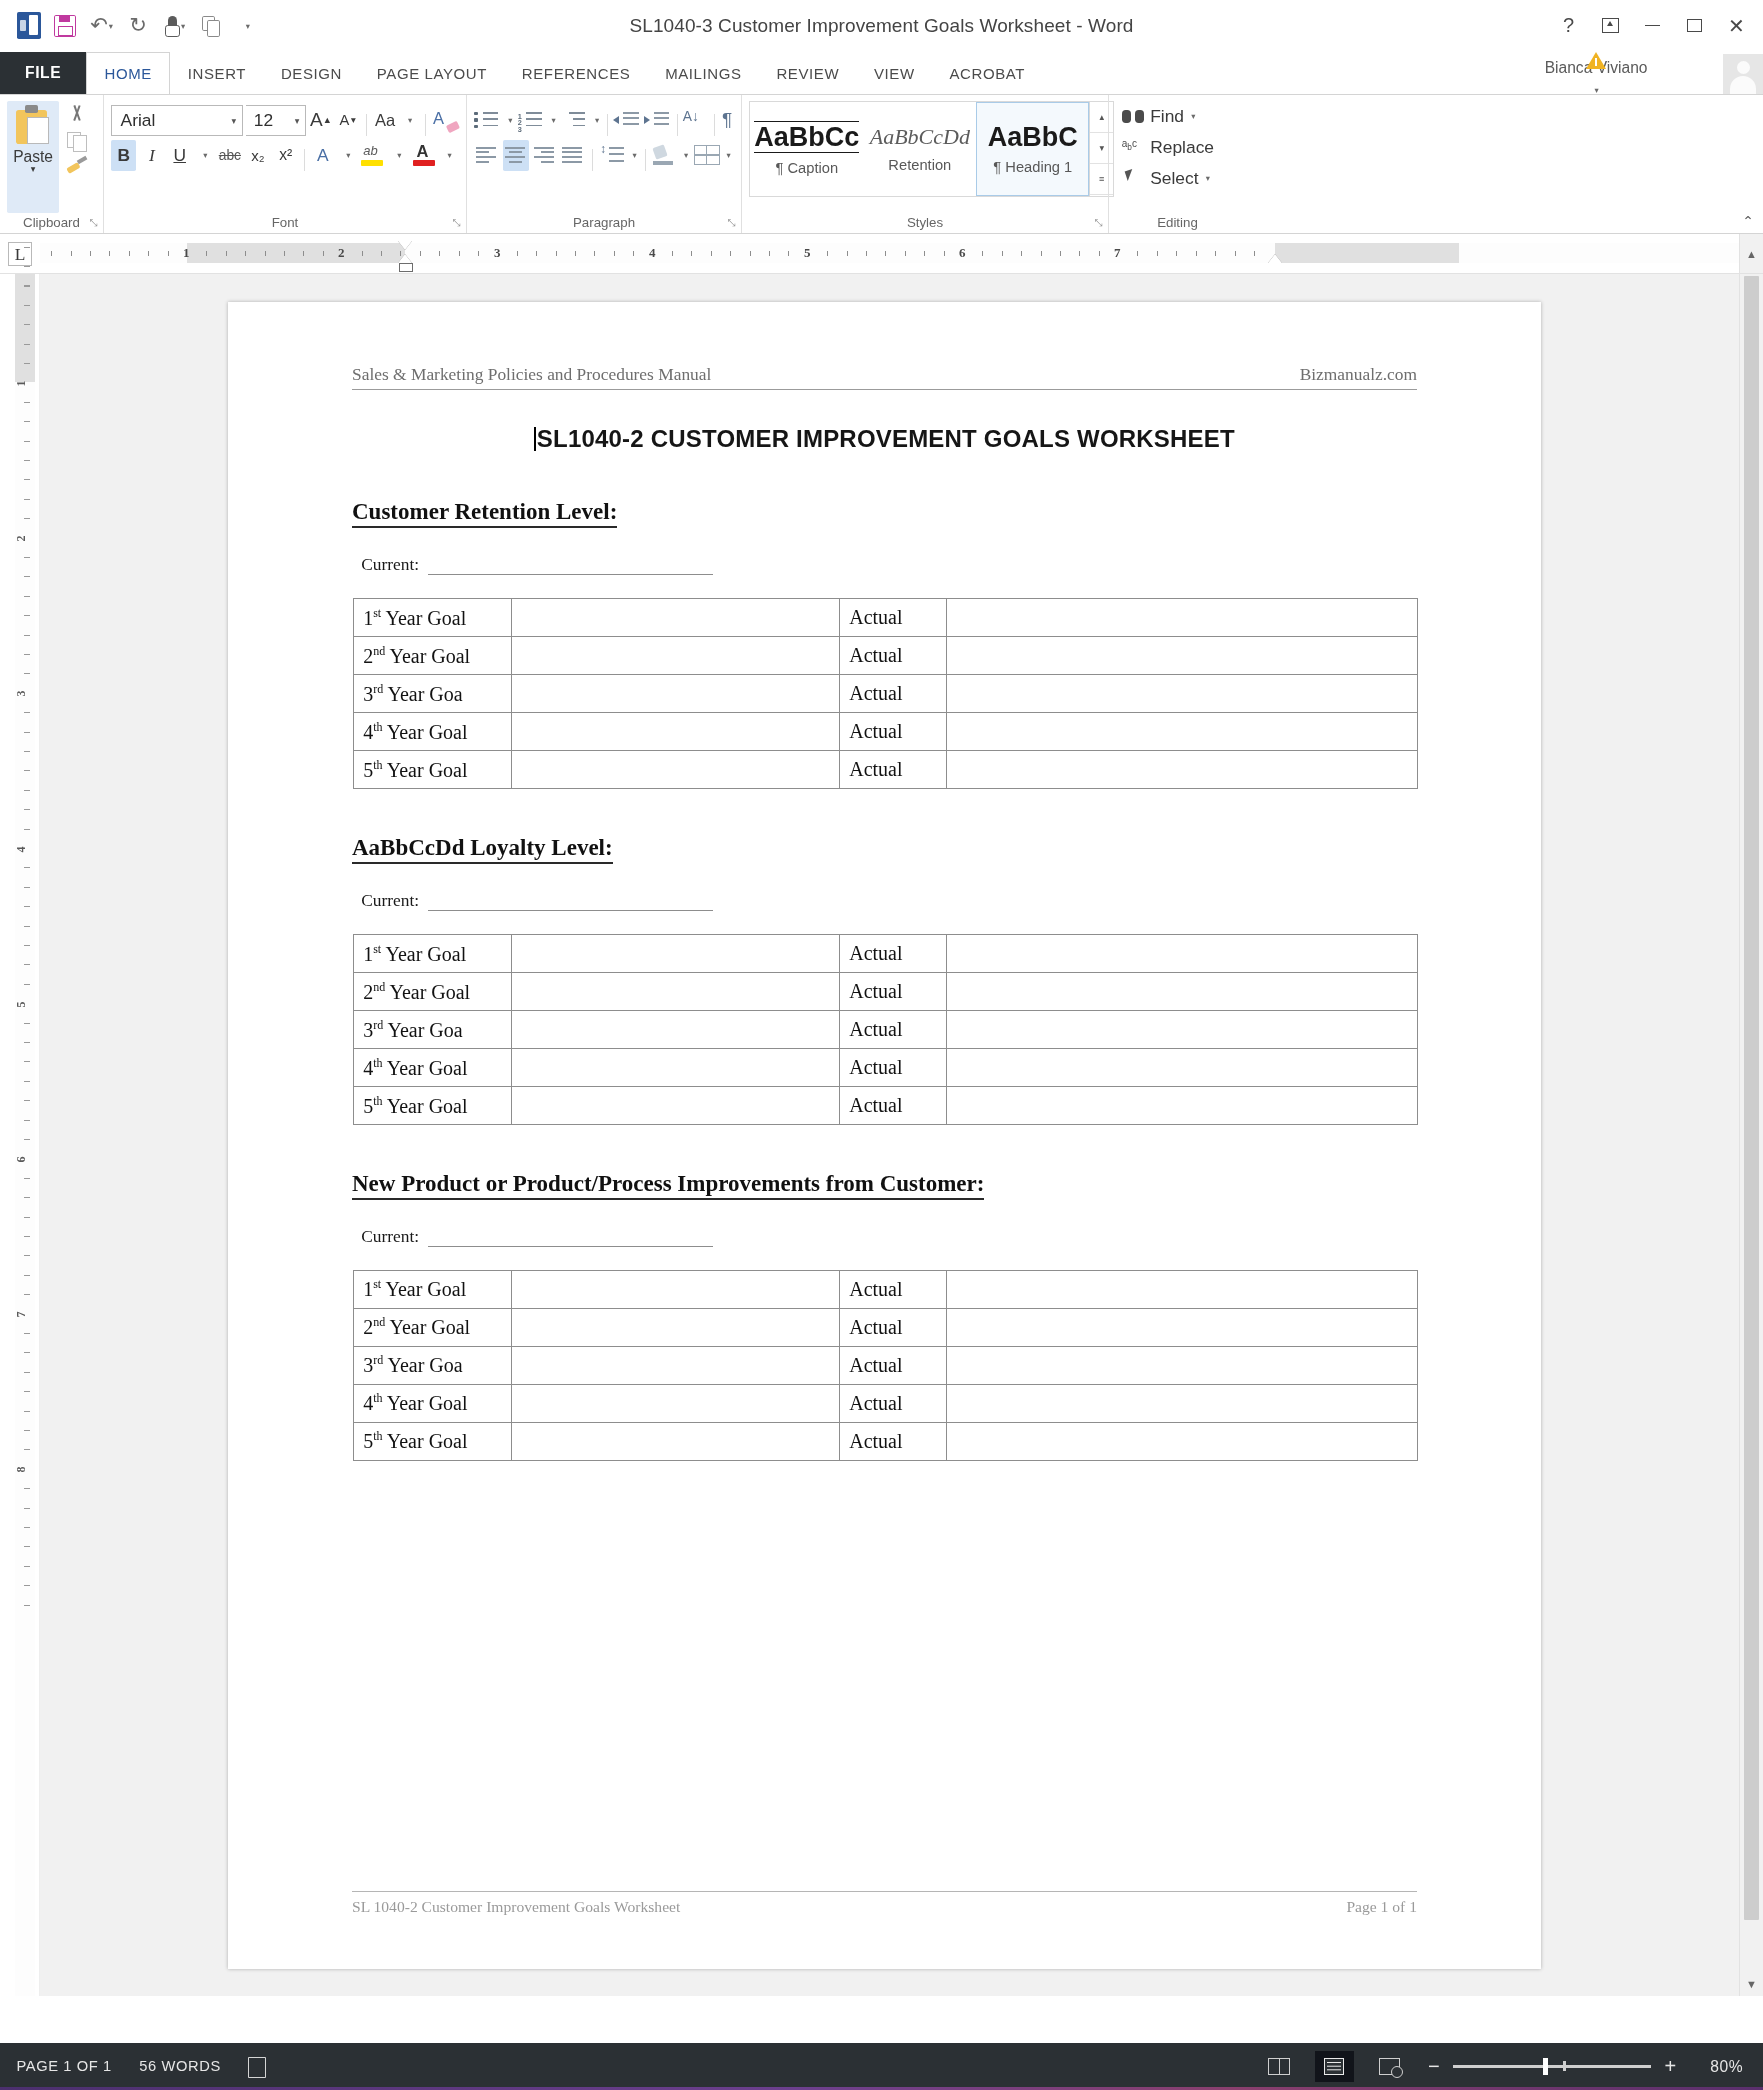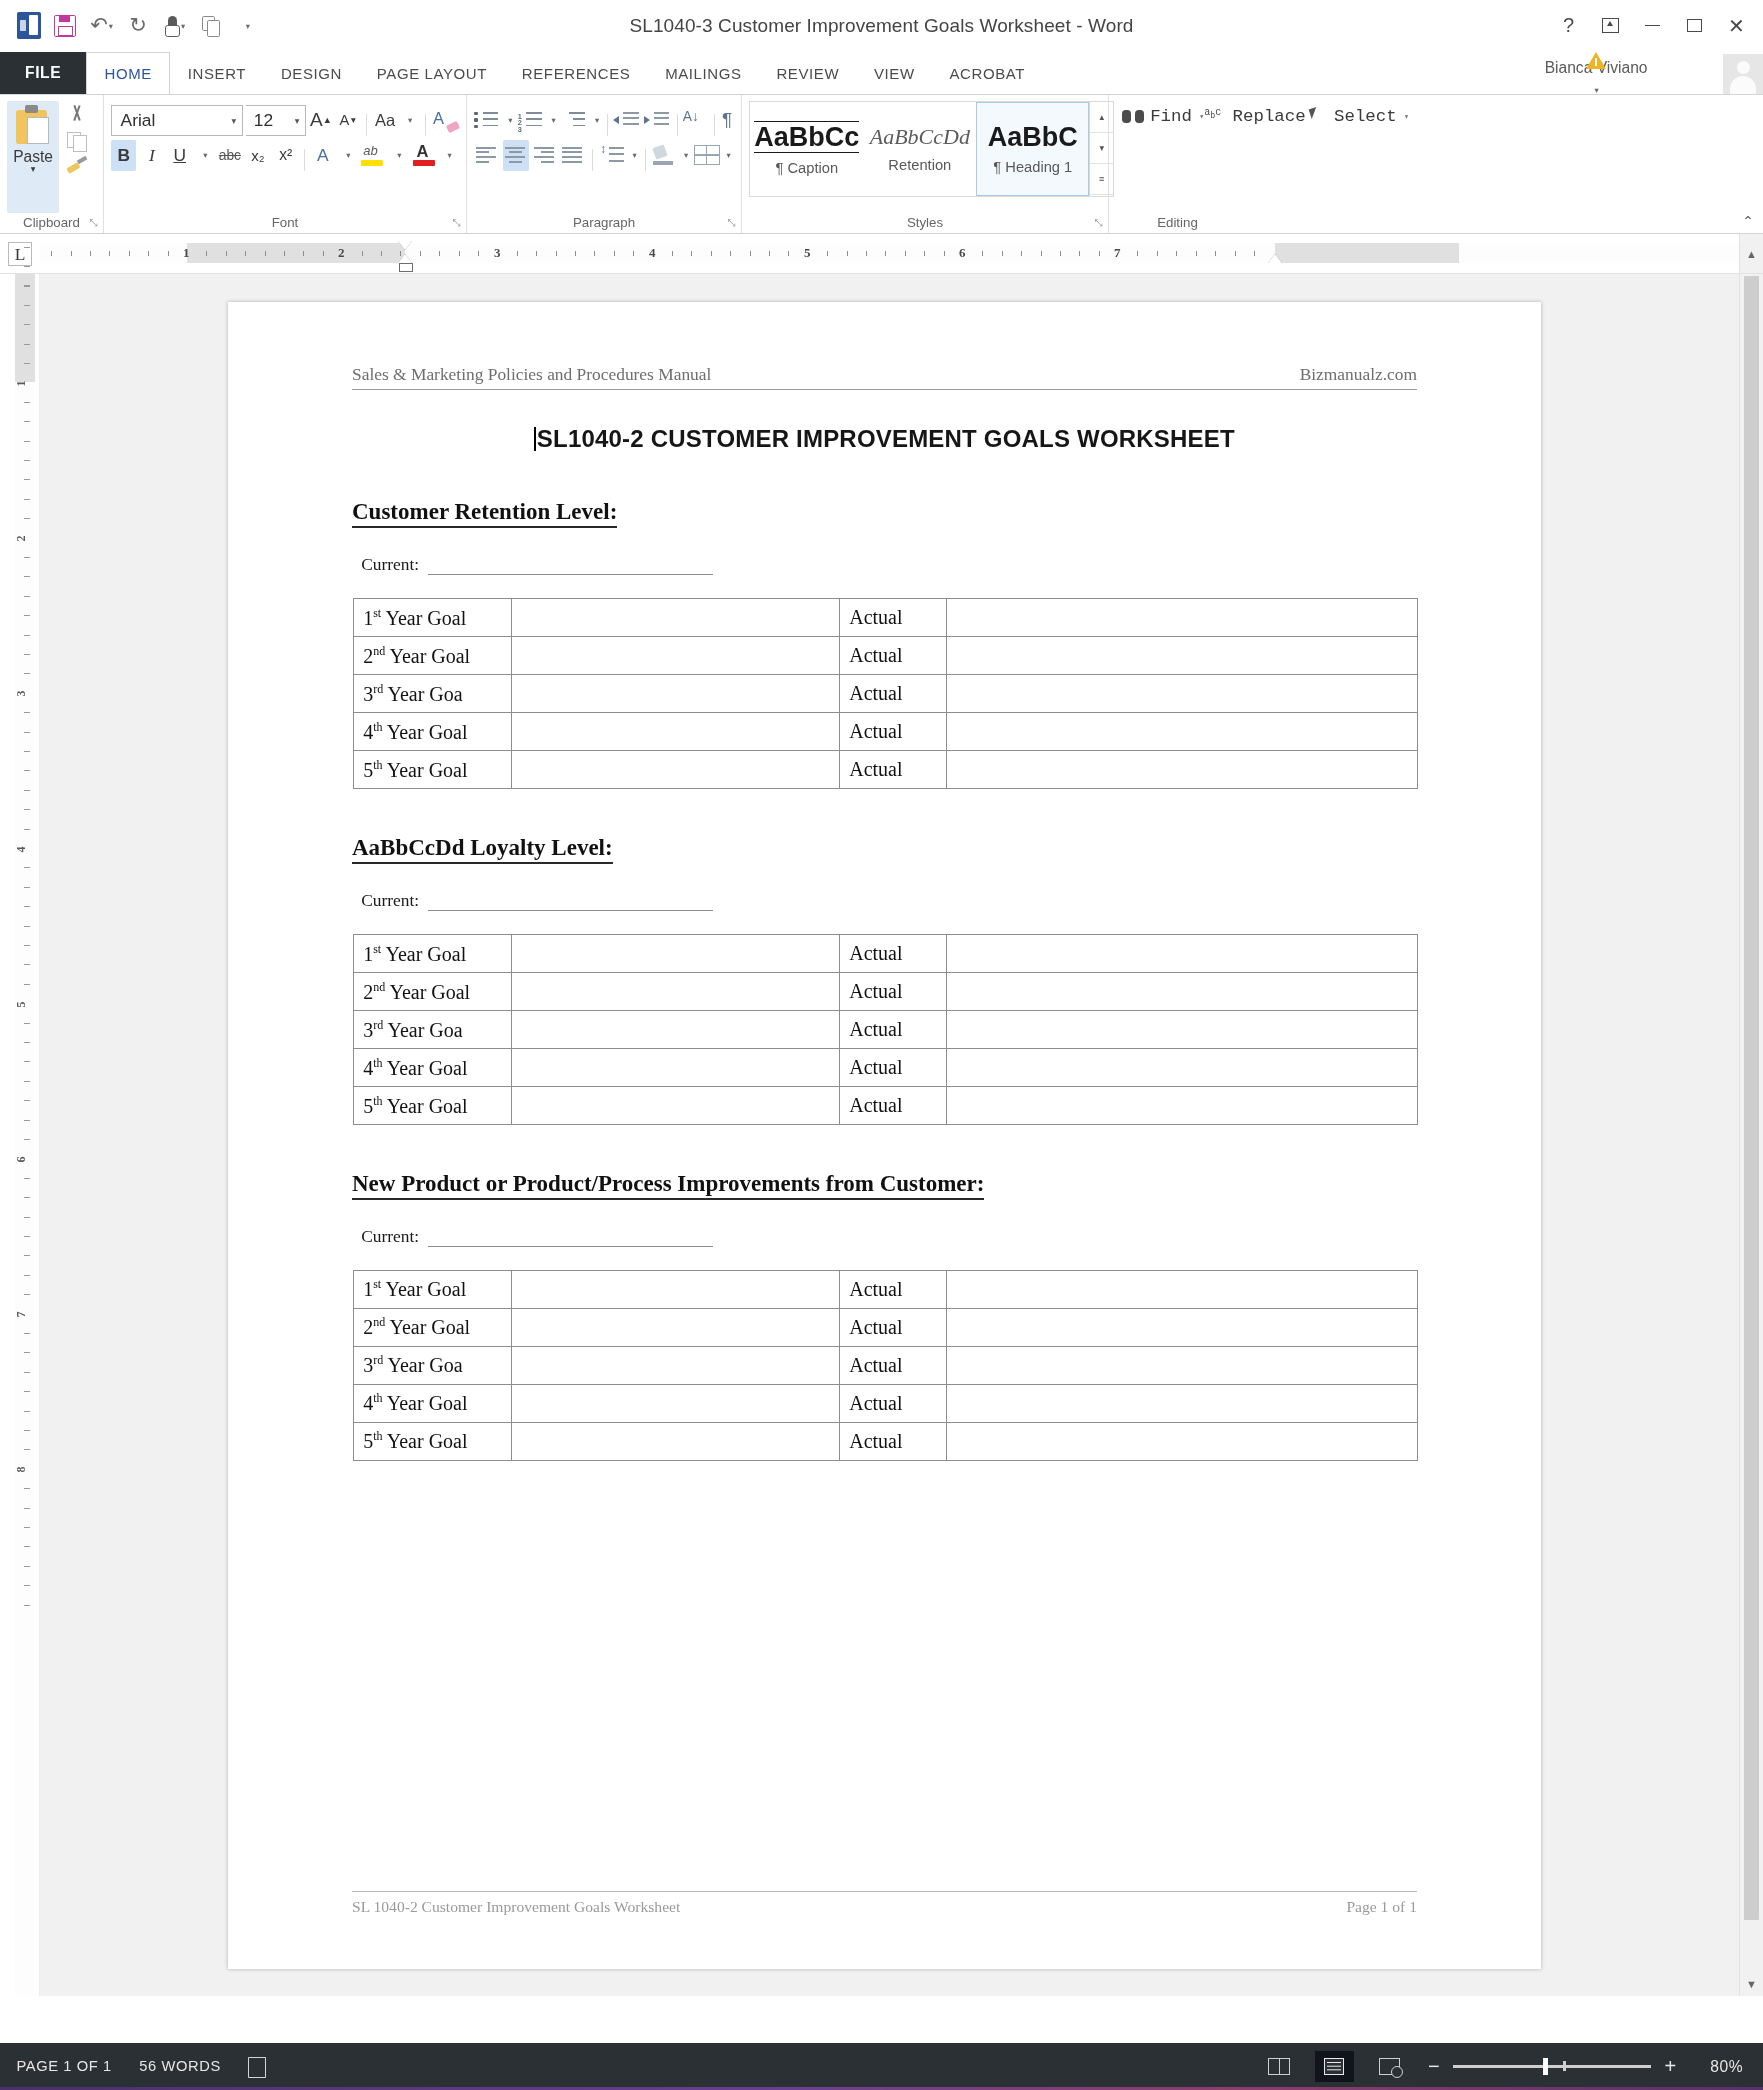--- a/index.html
+++ b/index.html
@@ -602,21 +602,21 @@
           <div>▾</div>
           <div>≡</div>
         </div>
       </div>
     </div>
     <div class="grouplabel">Styles</div>
     <div class="dlg">⤡</div>
   </div>
 
   <div class="group editg">
-    <div class="gbody" style="flex-direction:row;padding-left:5.5px;font-family:Liberation Mono, monospace;">
+    <div class="gbody" style="flex-direction:column;padding-left:5.5px;">
       <div class="edrow">
         <span class="binoc"></span>
         <span>Find</span>
         <span class="tinycaret">▾</span>
       </div>
       <div class="edrow">
         <span class="repico">a<sub>b</sub>c</span>
         <span>Replace</span>
       </div>
       <div class="edrow">

